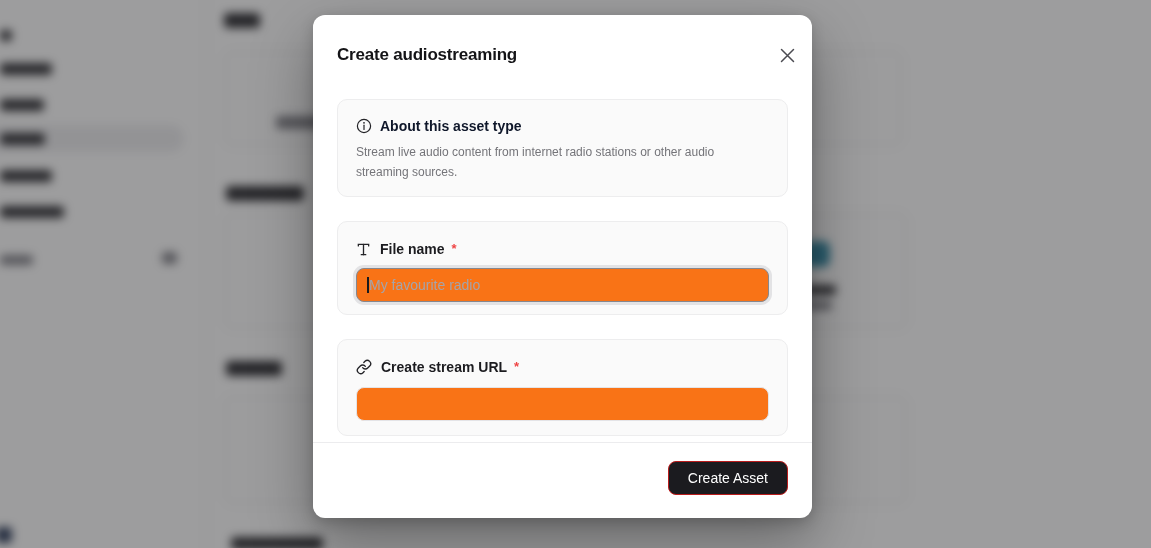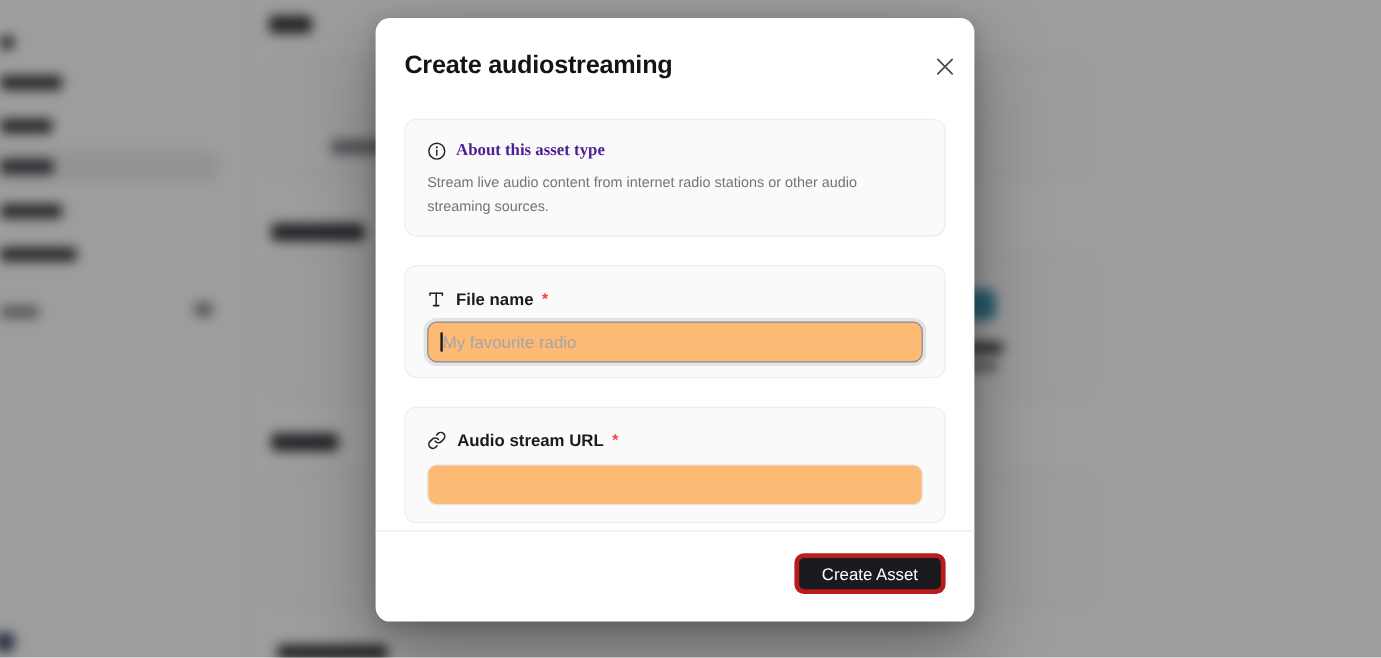--- a/index.html
+++ b/index.html
@@ -39,51 +39,51 @@
 
   
   .modal {
     position: absolute; left: 313px; top: 15px; width: 499px; height: 503px;
     background: #fff; border-radius: 12px;
     box-shadow: 0 24px 60px rgba(0,0,0,0.35), 0 4px 14px rgba(0,0,0,0.18);
     display: flex; flex-direction: column;
   }
   .modal-body { flex: 1; padding: 28px 24px 0 24px; position: relative; }
   .modal-title {
-    font-size: 21px; font-weight: 700; color: #141417;
+    font-size: 17px; font-weight: 700; color: #141417;
     letter-spacing: -0.2px; line-height: 24px;
   }
   .close-btn {
     position: absolute; top: 30px; right: 15px; width: 20px; height: 20px;
     background: none; border: none; cursor: pointer;
     display: flex; align-items: center; justify-content: center;
   }
 
   .section {
     background: #fafafa; border: 1px solid #ededee; border-radius: 10px;
   }
   .info-box { margin-top: 32px; height: 98px; padding: 16px 18px; }
   .info-head { display: flex; align-items: center; gap: 8px; height: 20px; }
-  .info-head .t { font-size: 14px; font-weight: 600; color: #4c1d95; font-family: Liberation Serif, serif; }
+  .info-head .t { font-size: 14px; font-weight: 600; color: #0f172a; }
   .info-desc {
     margin-top: 6px; font-size: 12px; line-height: 20px; color: #747479;
     max-width: 410px;
   }
 
   .field-group { margin-top: 24px; padding: 17px 18px; }
   .fg-1 { height: 94px; }
   .fg-2 { height: 97px; }
   .field-label { display: flex; align-items: center; gap: 9px; height: 20px; }
   .field-label .t { font-size: 14px; font-weight: 600; color: #1b1b1f; }
   .req { color: #ef4444; font-size: 13px; font-weight: 700; margin-left: -2px; position: relative; top: -1px; }
 
   .input-wrap { position: relative; margin-top: 9px; }
   .fg-2 .input-wrap { margin-top: 10px; }
   .text-input {
-    width: 100%; height: 34px; border-radius: 8px; background: #fdba74;
+    width: 100%; height: 34px; border-radius: 8px; background: #f97316;
     border: 1px solid #e4e4e7; padding: 0 12px;
     font-family: "Liberation Sans", sans-serif; font-size: 14px; color: #18181b;
     outline: none;
   }
   .text-input::placeholder { color: #a4a4ab; }
   .text-input.focused {
     border: 1px solid #87878d;
     box-shadow: 0 0 0 3px #e3e3e5;
   }
   .caret {
@@ -99,21 +99,21 @@
   .btn {
     height: 34px; border-radius: 8px; font-family: "Liberation Sans", sans-serif;
     font-size: 14px; font-weight: 500; cursor: pointer;
     display: inline-flex; align-items: center; justify-content: center;
   }
   .btn-secondary {
     background: #fff; border: 1px solid #e4e4e7; color: #1b1b1f;
     padding: 0 20px; box-shadow: 0 1px 2px rgba(0,0,0,0.04);
   }
   .btn-primary {
-    background: #1b1b1f; border: 4px solid #b91c1c; color: #fff;
+    background: #1b1b1f; border: 1px solid #b91c1c; color: #fff;
     padding: 0 19px;
   }
   svg { display: block; }
 </style>
 </head>
 <body>
 
 <div class="backdrop" aria-hidden="true">
   <div class="bg-sidebar">
     <div class="blob" style="left:0; top:30px; width:12px; height:11px;"></div>
@@ -196,21 +196,21 @@
     </div>
 
     <div class="section field-group fg-2">
       <div class="field-label">
         <span>
           <svg width="16" height="16" viewBox="0 0 24 24" fill="none" stroke="#232327" stroke-width="2" stroke-linecap="round" stroke-linejoin="round">
             <path d="M10 13a5 5 0 0 0 7.54.54l3-3a5 5 0 0 0-7.07-7.07l-1.72 1.71"></path>
             <path d="M14 11a5 5 0 0 0-7.54-.54l-3 3a5 5 0 0 0 7.07 7.07l1.71-1.71"></path>
           </svg>
         </span>
-        <span class="t">Audio stream URL</span>
+        <span class="t">Create stream URL</span>
         <span class="req">*</span>
       </div>
       <div class="input-wrap">
         <input class="text-input" type="text" placeholder="" style="">
       </div>
     </div>
 
   </div>
 
   <div class="modal-footer">

